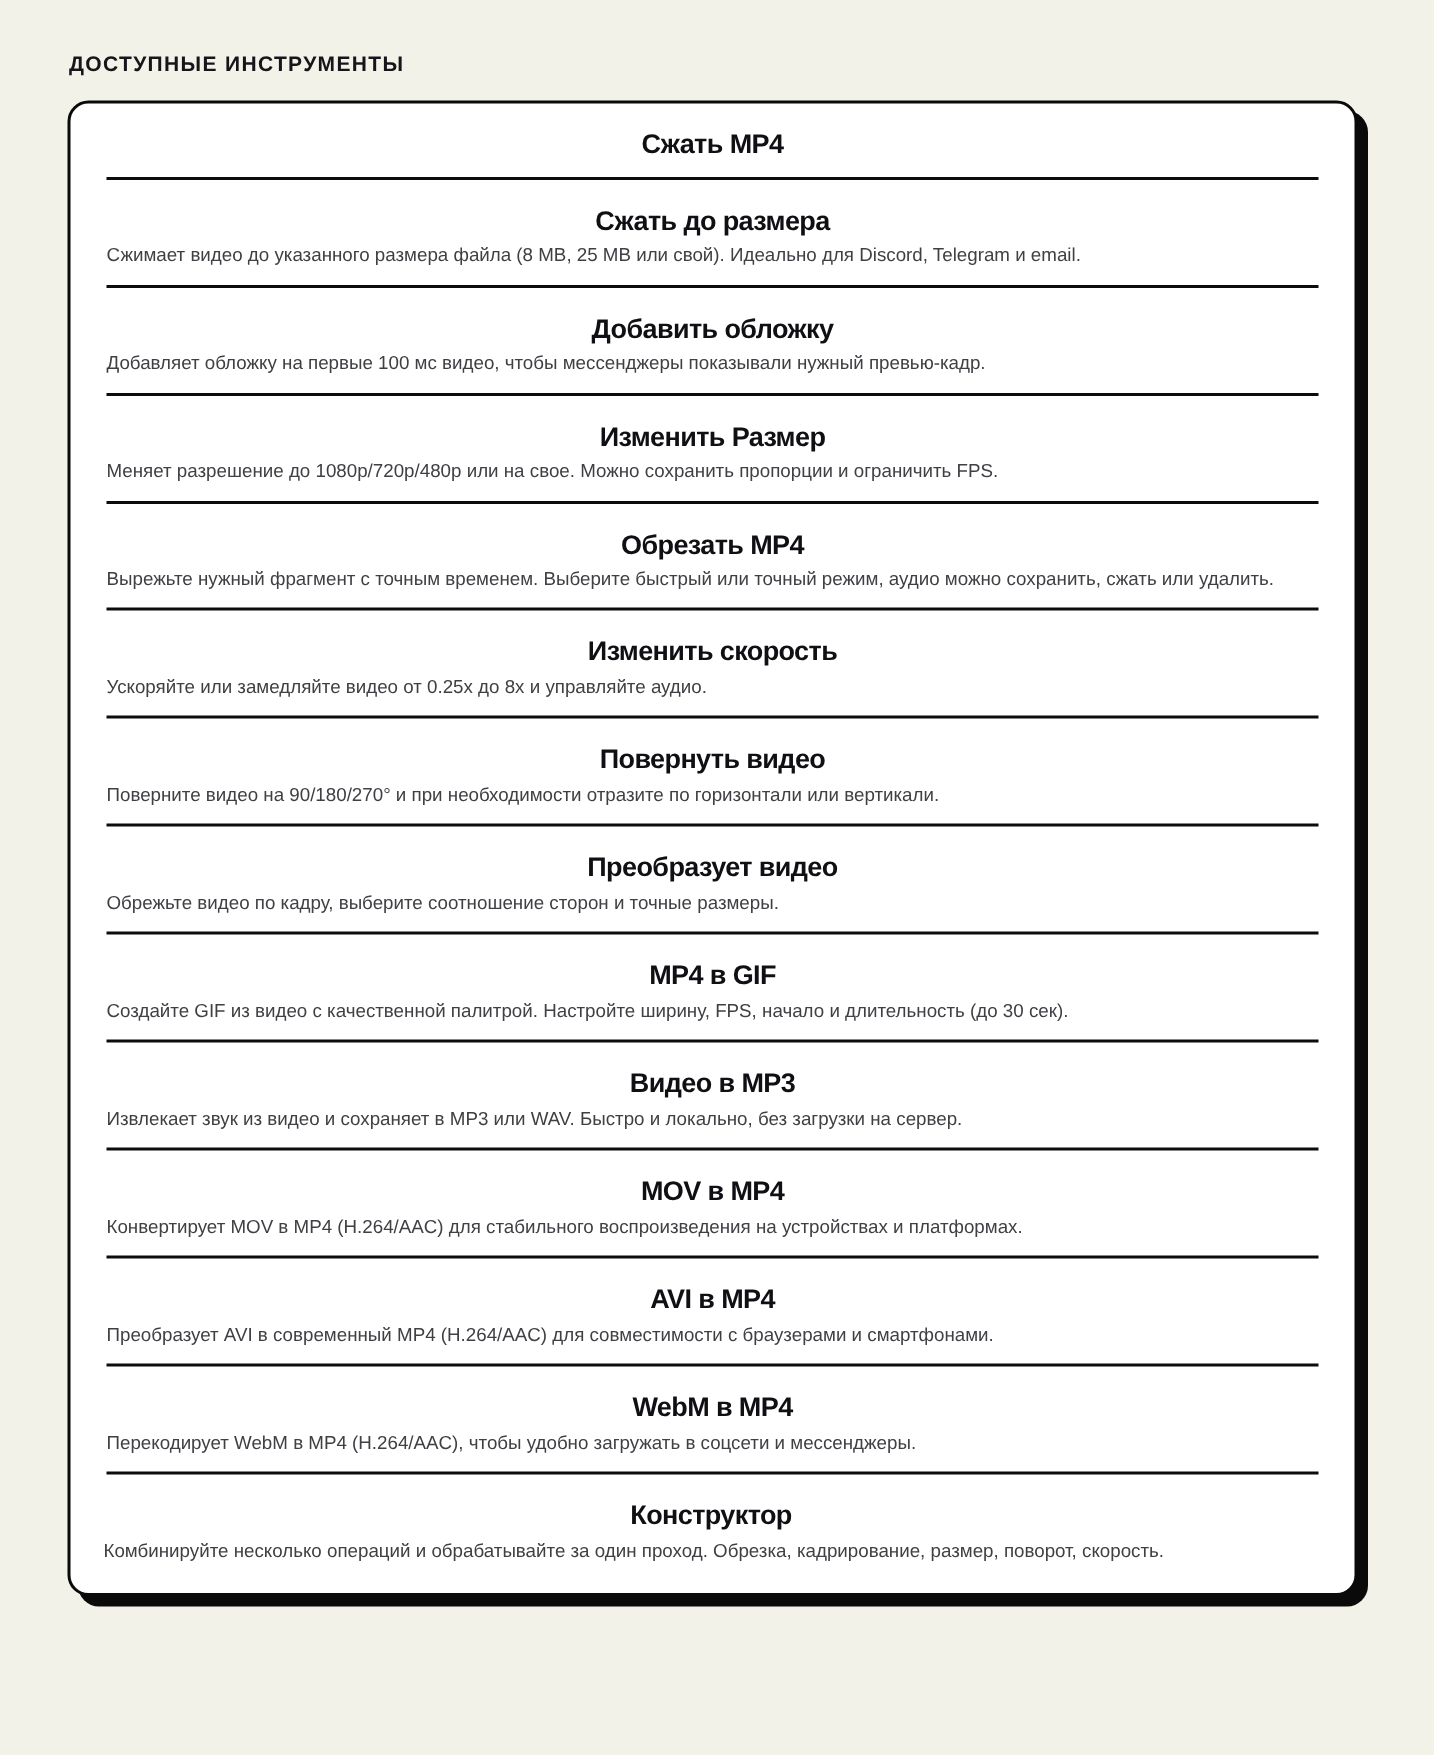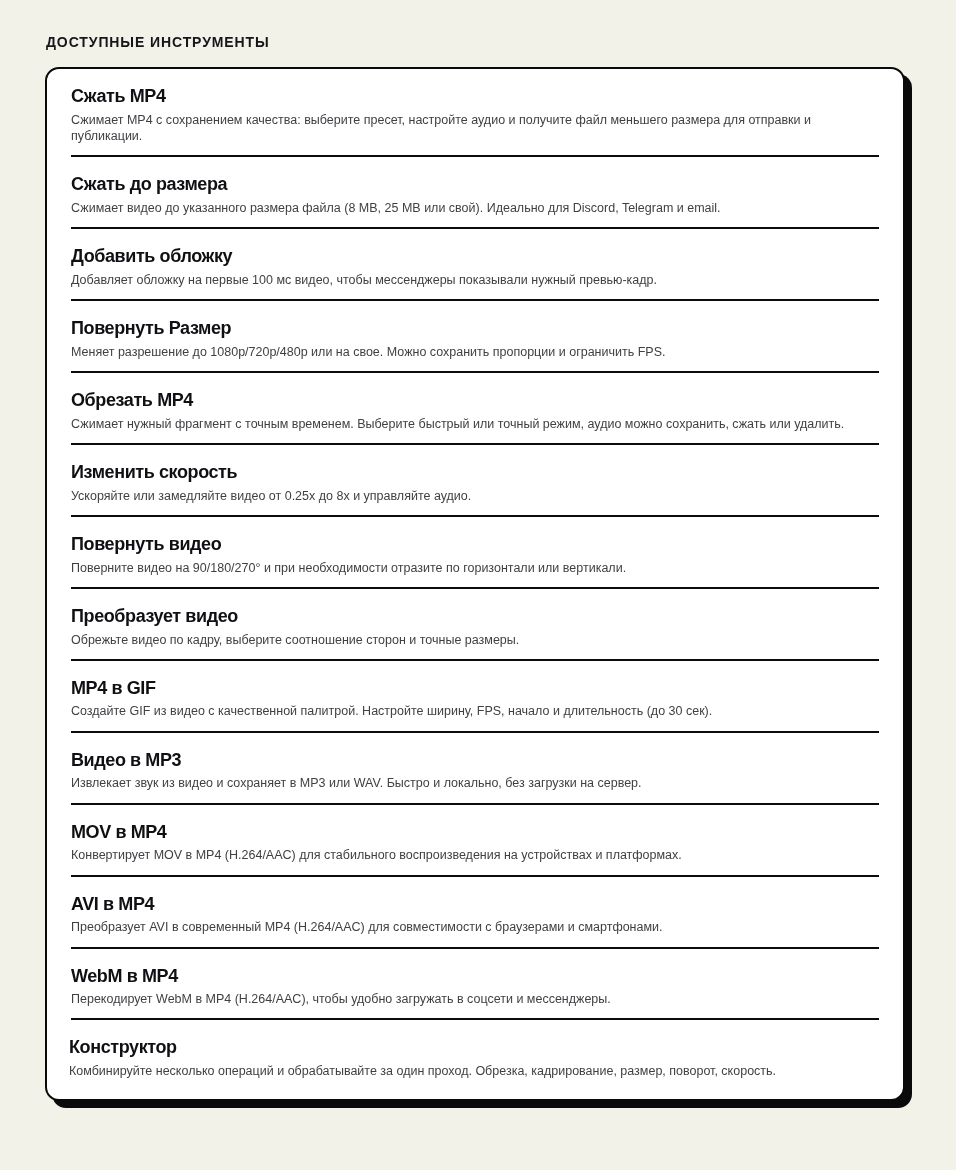--- a/index.html
+++ b/index.html
@@ -33,20 +33,21 @@
     padding: 17px 24px 0;
     cursor: pointer;
   }
   .tool-title {
     margin: 0;
     font-size: 18px;
     font-weight: 700;
     letter-spacing: -0.4px;
     line-height: 1.15;
     color: #101014;
+    text-align: center;
   }
   .tool-desc {
     margin: 5px 0 0;
     font-size: 12.5px;
     line-height: 1.3;
     color: #3f3f44;
   }
   .rule {
     margin-top: 11px;
     border-bottom: 2px solid #0c0c0c;
@@ -56,45 +57,44 @@
 </style>
 </head>
 <body>
 
 <h2 class="section-title">ДОСТУПНЫЕ ИНСТРУМЕНТЫ</h2>
 
 <div class="tools-card" id="tools-card">
 
     <div class="tool-item">
       <h3 class="tool-title">Сжать MP4</h3>
-      <p class="tool-desc">Сжимает MP4 с сохранением качества: выберите пресет, настройте аудио и получите файл меньшего размера для отправки и публикации.</p>
       <div class="rule"></div>
     </div>
 
     <div class="tool-item">
       <h3 class="tool-title">Сжать до размера</h3>
       <p class="tool-desc">Сжимает видео до указанного размера файла (8 MB, 25 MB или свой). Идеально для Discord, Telegram и email.</p>
       <div class="rule"></div>
     </div>
 
     <div class="tool-item">
       <h3 class="tool-title">Добавить обложку</h3>
       <p class="tool-desc">Добавляет обложку на первые 100 мс видео, чтобы мессенджеры показывали нужный превью-кадр.</p>
       <div class="rule"></div>
     </div>
 
     <div class="tool-item">
-      <h3 class="tool-title">Повернуть Размер</h3>
+      <h3 class="tool-title">Изменить Размер</h3>
       <p class="tool-desc">Меняет разрешение до 1080p/720p/480p или на свое. Можно сохранить пропорции и ограничить FPS.</p>
       <div class="rule"></div>
     </div>
 
     <div class="tool-item">
       <h3 class="tool-title">Обрезать MP4</h3>
-      <p class="tool-desc">Сжимает нужный фрагмент с точным временем. Выберите быстрый или точный режим, аудио можно сохранить, сжать или удалить.</p>
+      <p class="tool-desc">Вырежьте нужный фрагмент с точным временем. Выберите быстрый или точный режим, аудио можно сохранить, сжать или удалить.</p>
       <div class="rule"></div>
     </div>
 
     <div class="tool-item">
       <h3 class="tool-title">Изменить скорость</h3>
       <p class="tool-desc">Ускоряйте или замедляйте видео от 0.25x до 8x и управляйте аудио.</p>
       <div class="rule"></div>
     </div>
 
     <div class="tool-item">

